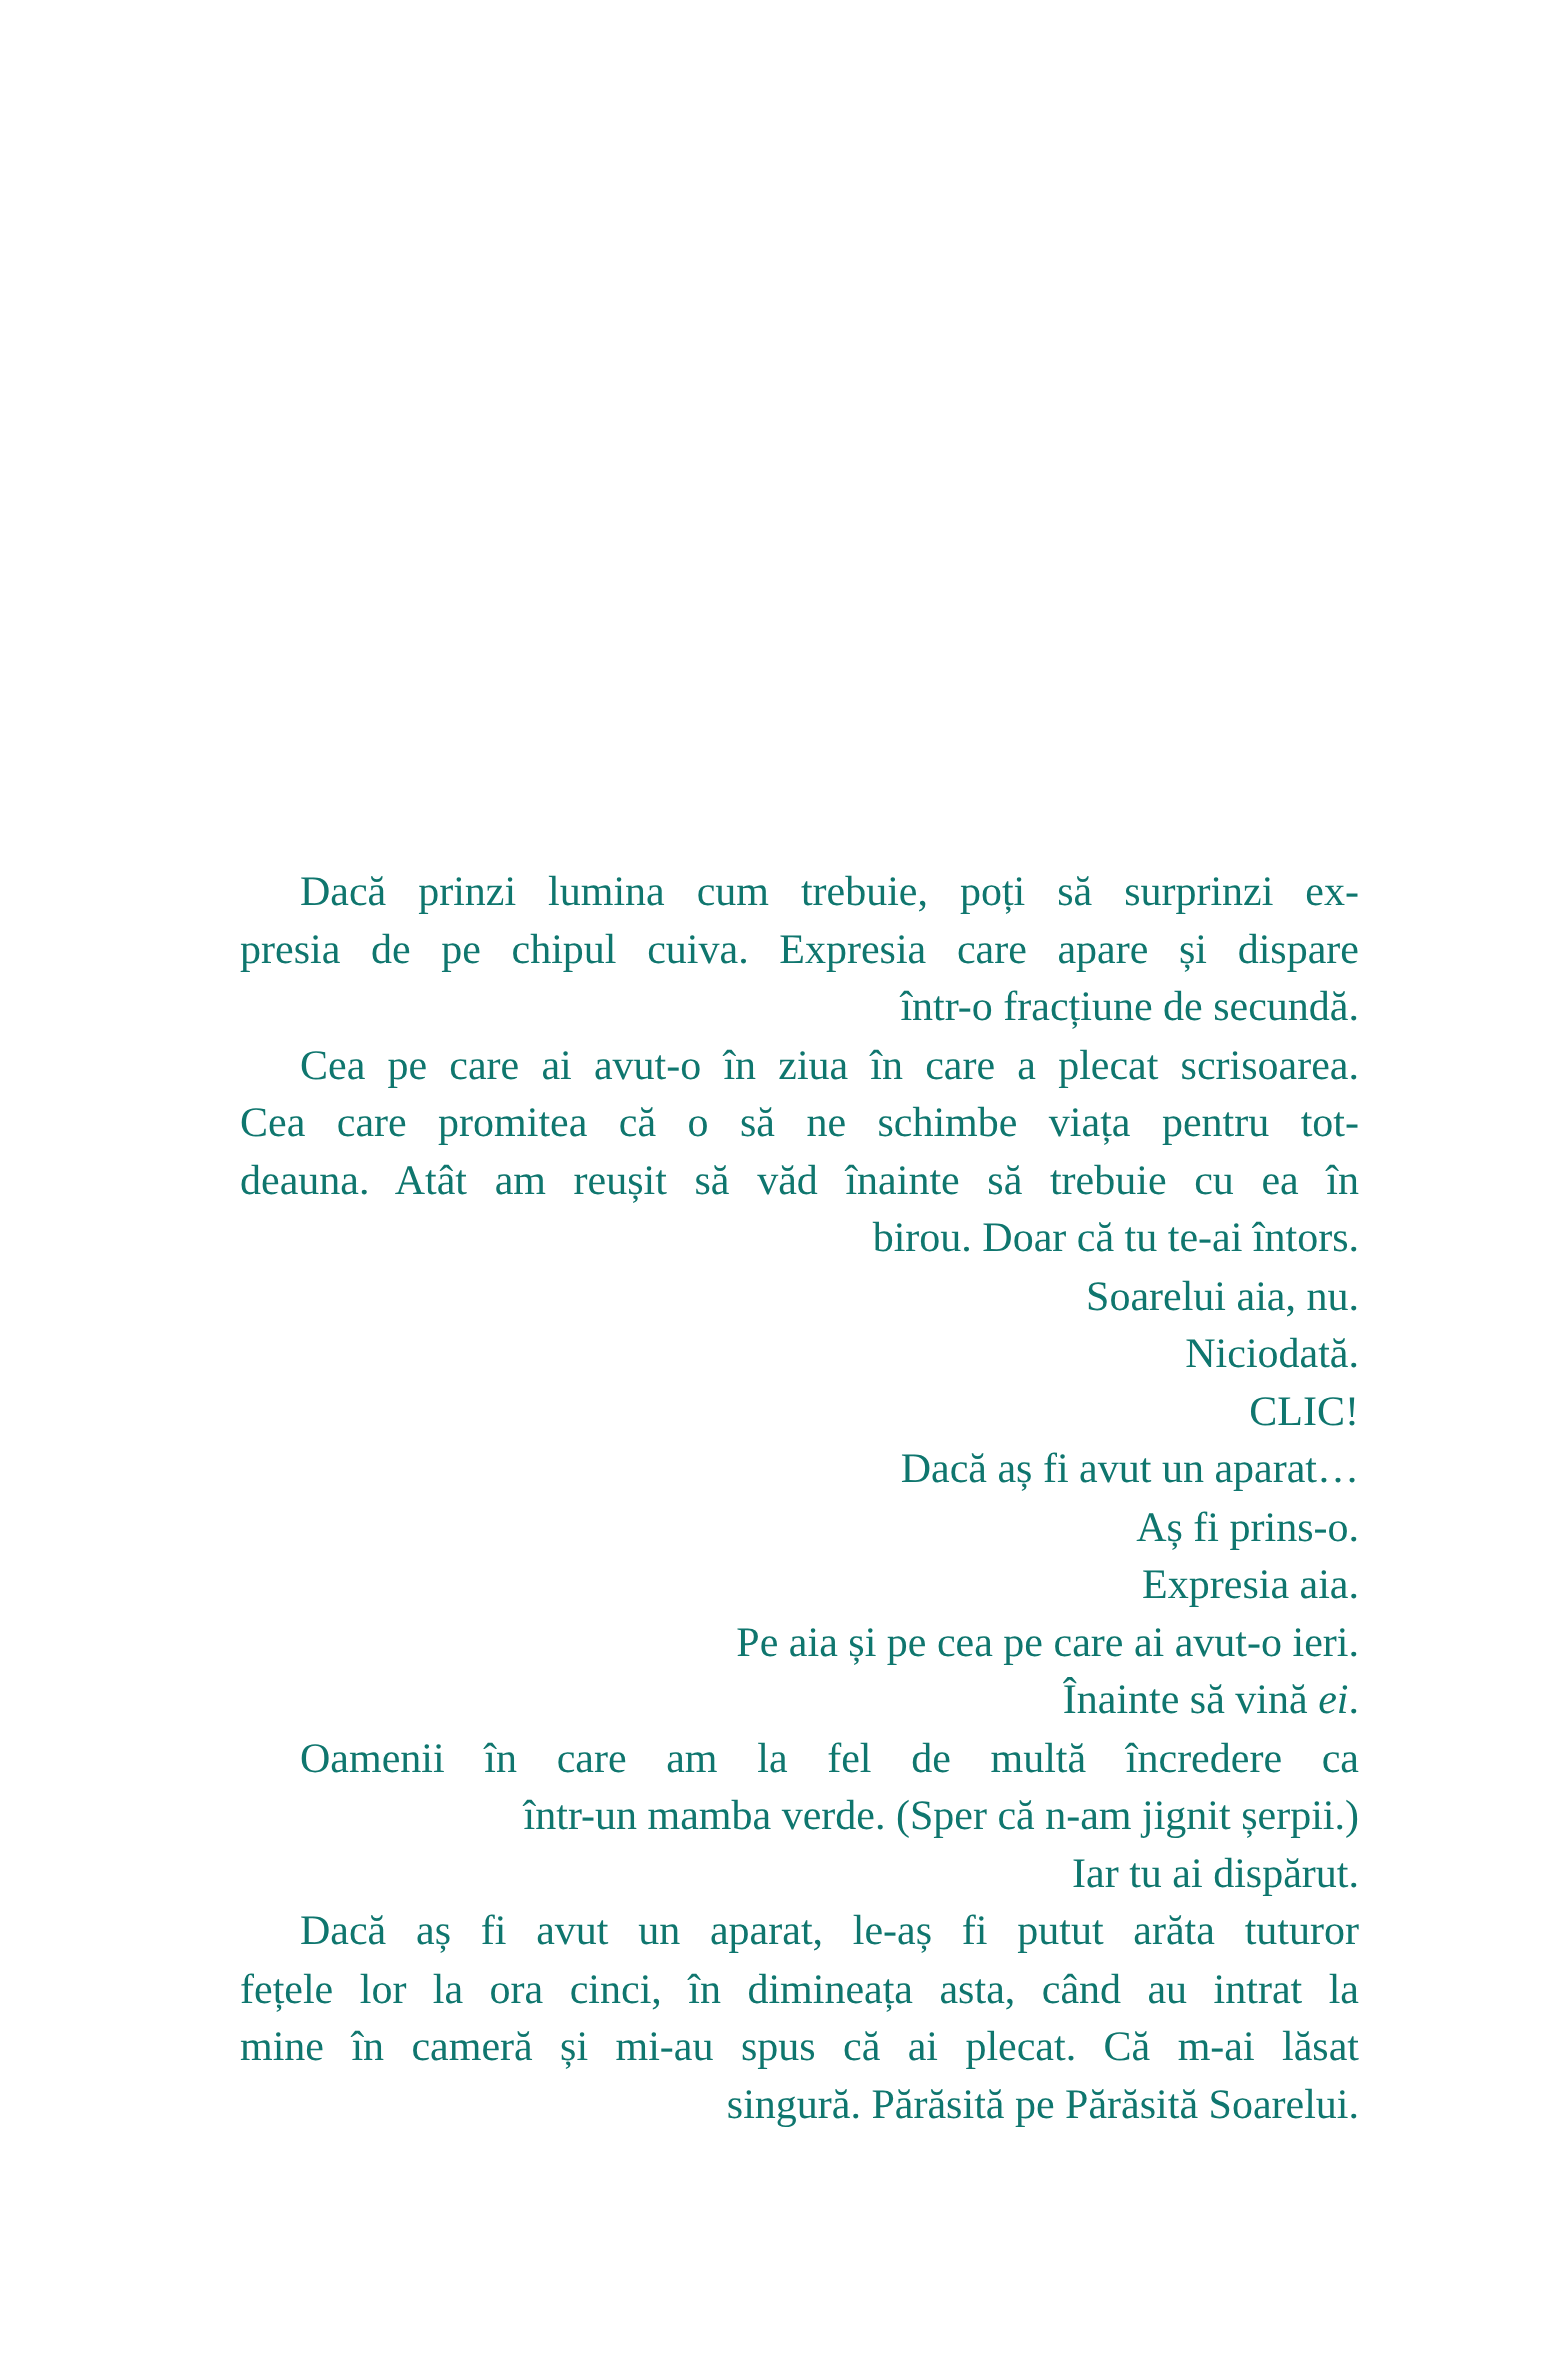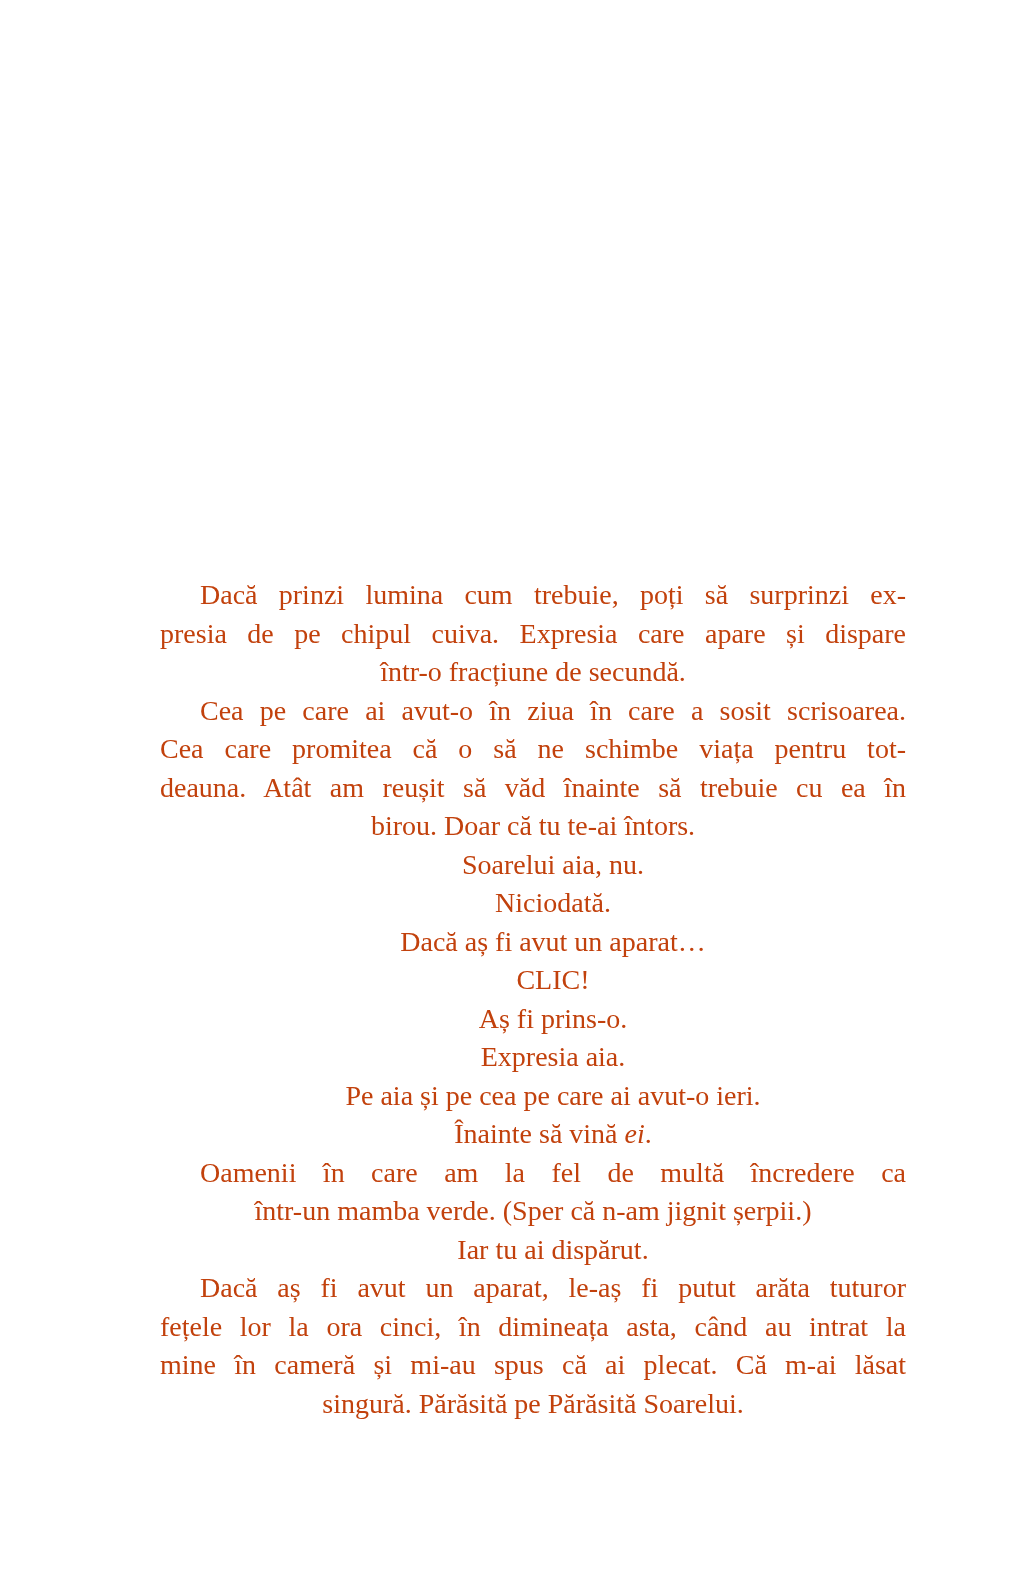--- a/index.html
+++ b/index.html
@@ -24,62 +24,62 @@
     line-height: 38.5px;
     color: #1c1c1c;
     -webkit-font-smoothing: antialiased;
   }
   .paragraph {
     margin: 0;
     padding: 0;
   }
   .text-line {
     white-space: normal;
-    text-align: center;
+    text-align: right;
   }
   
   .text-line.just {
     text-align: justify;
     text-align-last: justify;
   }
   
   .text-line.first {
     text-indent: 40px;
   }
   .text-line i {
     font-style: italic;
   }
 </style>
 </head>
 <body>
 
 <div class="page">
-  <div class="text-block" style="color: #c2410c;">
+  <div class="text-block" style="color: #0f766e;">
       <div class="paragraph">
         <div class="text-line first just">Dacă prinzi lumina cum trebuie, poți să surprinzi ex-</div>
         <div class="text-line just">presia de pe chipul cuiva. Expresia care apare și dispare</div>
         <div class="text-line">într-o fracțiune de secundă.</div>
       </div>
       <div class="paragraph">
-        <div class="text-line first just">Cea pe care ai avut-o în ziua în care a sosit scrisoarea.</div>
+        <div class="text-line first just">Cea pe care ai avut-o în ziua în care a plecat scrisoarea.</div>
         <div class="text-line just">Cea care promitea că o să ne schimbe viața pentru tot-</div>
         <div class="text-line just">deauna. Atât am reușit să văd înainte să trebuie cu ea în</div>
         <div class="text-line">birou. Doar că tu te-ai întors.</div>
       </div>
       <div class="paragraph">
         <div class="text-line first">Soarelui aia, nu.</div>
       </div>
       <div class="paragraph">
         <div class="text-line first">Niciodată.</div>
       </div>
       <div class="paragraph">
-        <div class="text-line first">Dacă aș fi avut un aparat…</div>
+        <div class="text-line first">CLIC!</div>
       </div>
       <div class="paragraph">
-        <div class="text-line first">CLIC!</div>
+        <div class="text-line first">Dacă aș fi avut un aparat…</div>
       </div>
       <div class="paragraph">
         <div class="text-line first">Aș fi prins-o.</div>
       </div>
       <div class="paragraph">
         <div class="text-line first">Expresia aia.</div>
       </div>
       <div class="paragraph">
         <div class="text-line first">Pe aia și pe cea pe care ai avut-o ieri.</div>
       </div>

